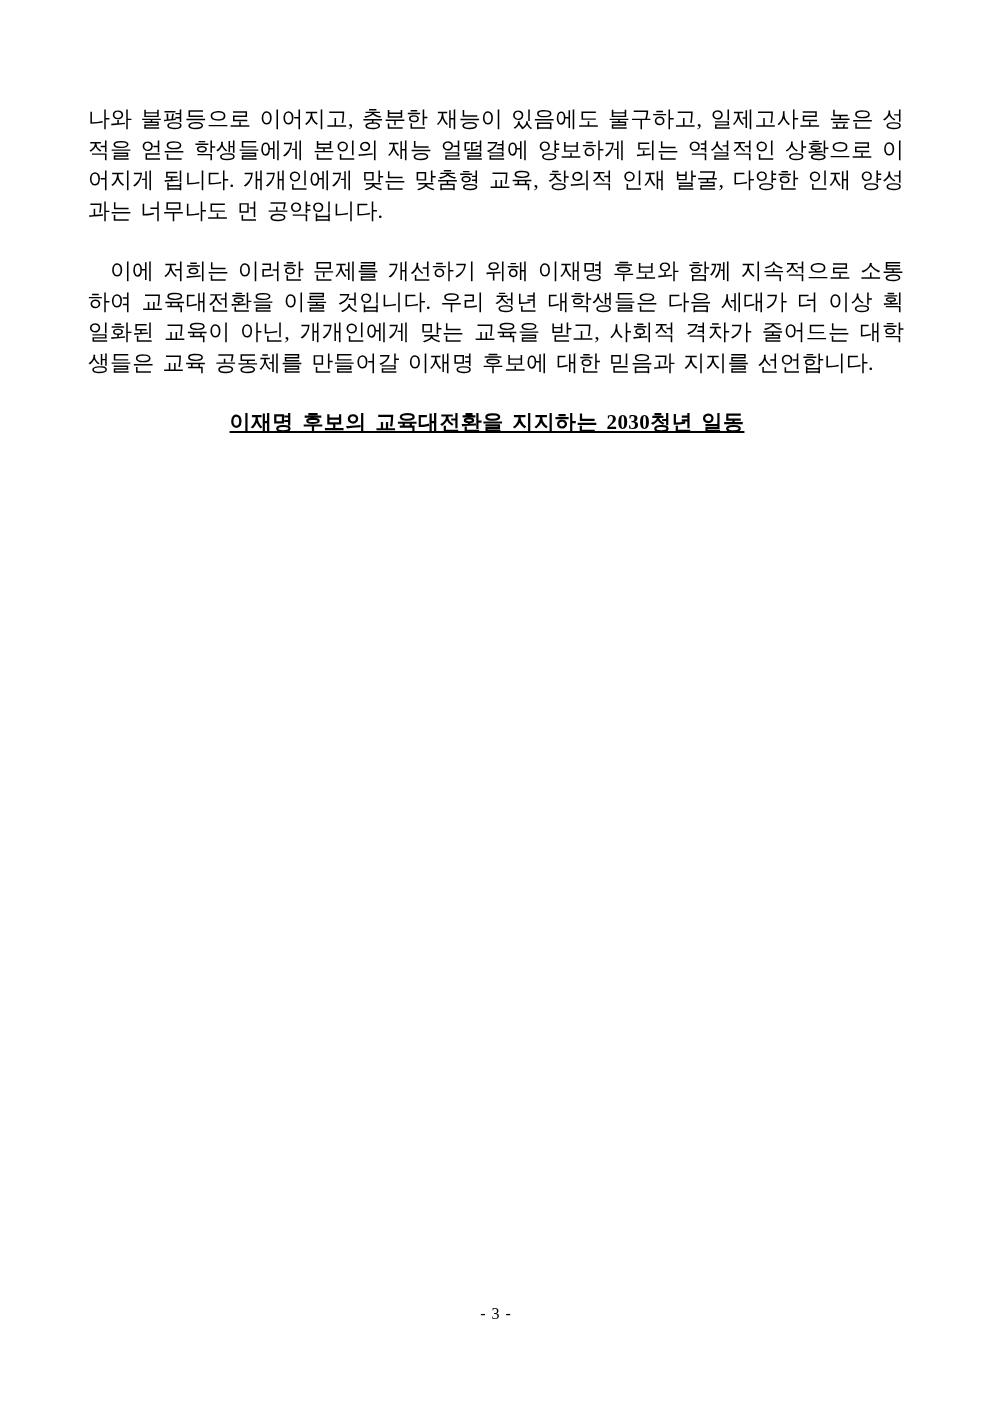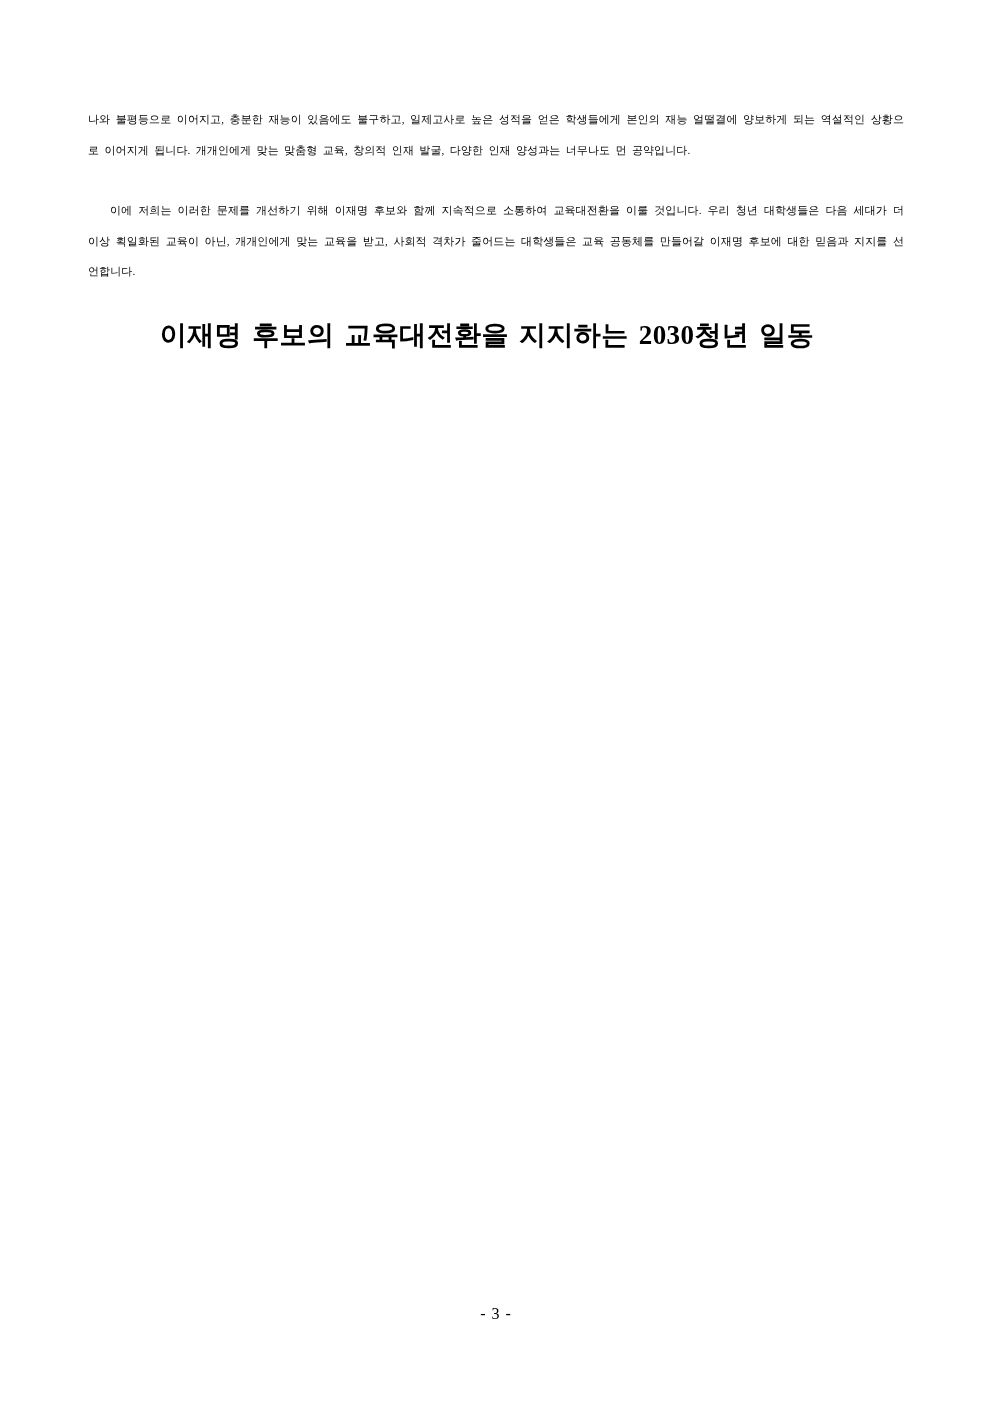--- a/index.html
+++ b/index.html
@@ -19,42 +19,43 @@
     overflow: hidden;
     box-sizing: border-box;
   }
   .content {
     position: absolute;
     left: 88px;
     top: 104px;
     width: 816px;
   }
   .para {
-    font-size: 11px;
+    font-size: 22px;
     line-height: 30.5px;
     text-align: justify;
     text-justify: inter-word;
     margin: 0 0 0 0;
     word-spacing: 2.5px;
     letter-spacing: 0.1px;
   }
   .para.indent {
     text-indent: 22px;
   }
   .para-gap {
     height: 30px;
   }
   .closing {
     margin-top: 30px;
-    font-size: 27px;
+    font-size: 21px;
     font-weight: bold;
     text-align: center;
     letter-spacing: 0.4px;
     word-spacing: 3px;
     padding-right: 18px;
+    text-decoration: underline;
   }
   .footer {
     position: absolute;
     left: 0;
     right: 0;
     top: 1305px;
     text-align: center;
     font-size: 16px;
     letter-spacing: 1px;
   }

